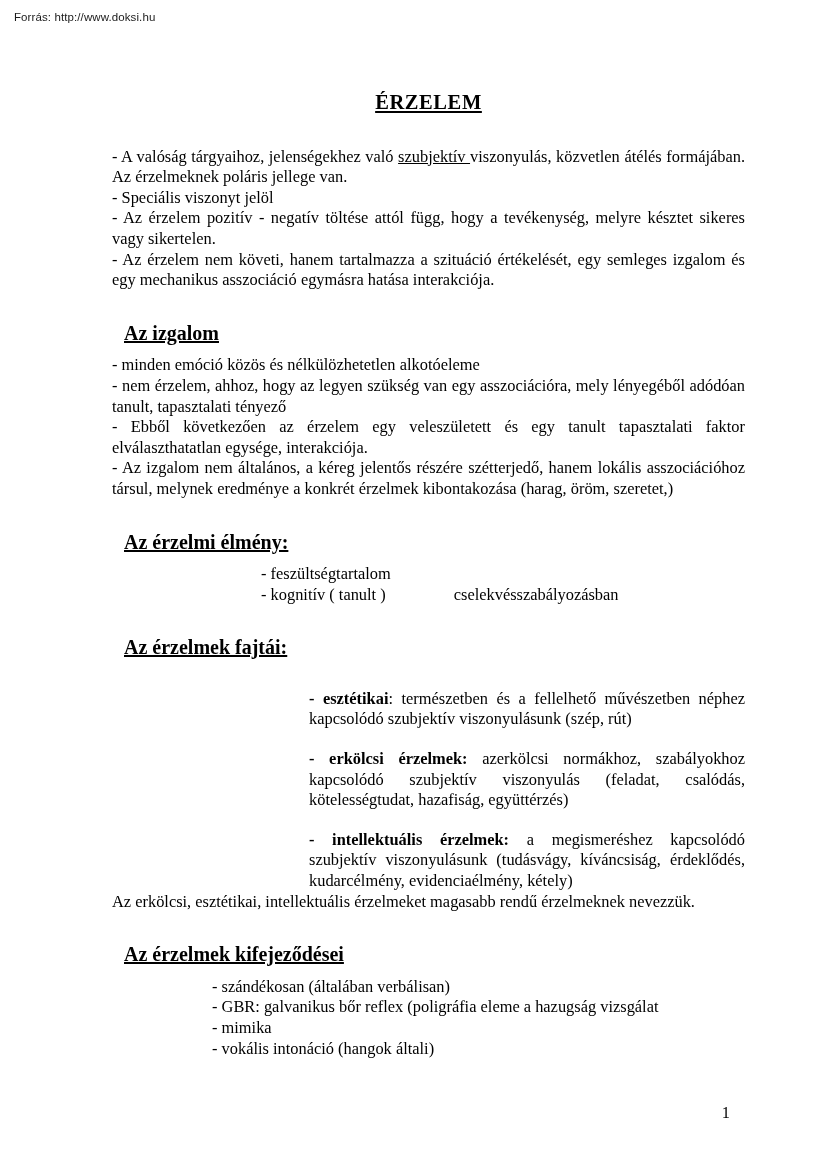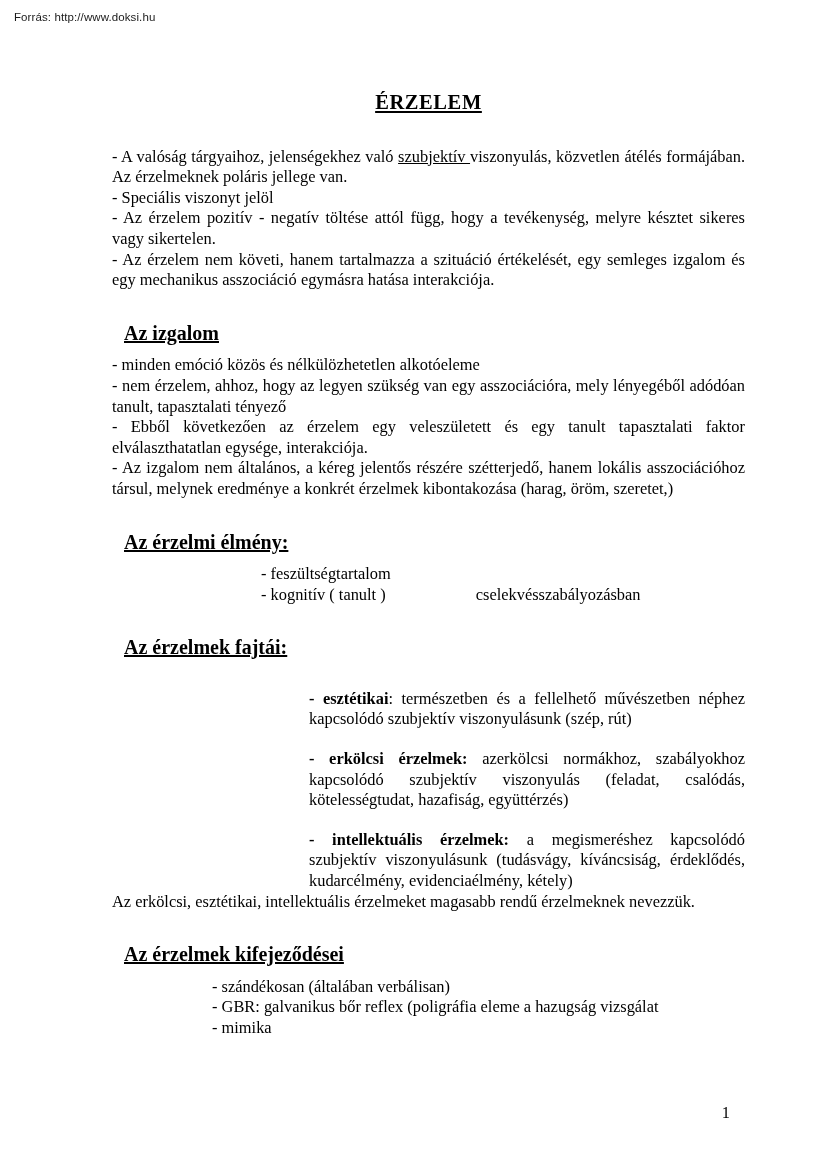--- a/index.html
+++ b/index.html
@@ -86,21 +86,21 @@
 
   .lvl1 p, .lvl2 p, .lvl3 p { margin: 0; padding: 0; }
 
   .just { text-align: justify; text-justify: inter-word; }
 
   .row-2col {
     display: flex;
     align-items: flex-end;
   }
   .row-2col .c1 { flex: 0 0 auto; }
-  .row-2col .c2 { margin-left: 90px; }
+  .row-2col .c2 { margin-left: 68px; }
 
   .page-number {
     position: absolute;
     left: 0;
     top: 1103px;
     width: 730px;
     text-align: right;
     font-size: 16.4px;
     line-height: 20px;
   }
@@ -182,20 +182,21 @@
     <div class="gap-md"></div>
 
     <div class="blk">
       <div class="sec-wrap">
         <h2 class="sec">Az érzelmek kifejeződései</h2>
       </div>
       <div class="lvl1">
         <p>- szándékosan (általában verbálisan)</p>
         <p>- GBR: galvanikus bőr reflex (poligráfia eleme a hazugság vizsgálat</p>
         <p>- mimika</p>
+        <p>- vokális intonáció (hangok általi)</p>
       </div>
     </div>
 
   </div>
 
   <div class="page-number">1</div>
 
 </div>
 
 </body></html>

